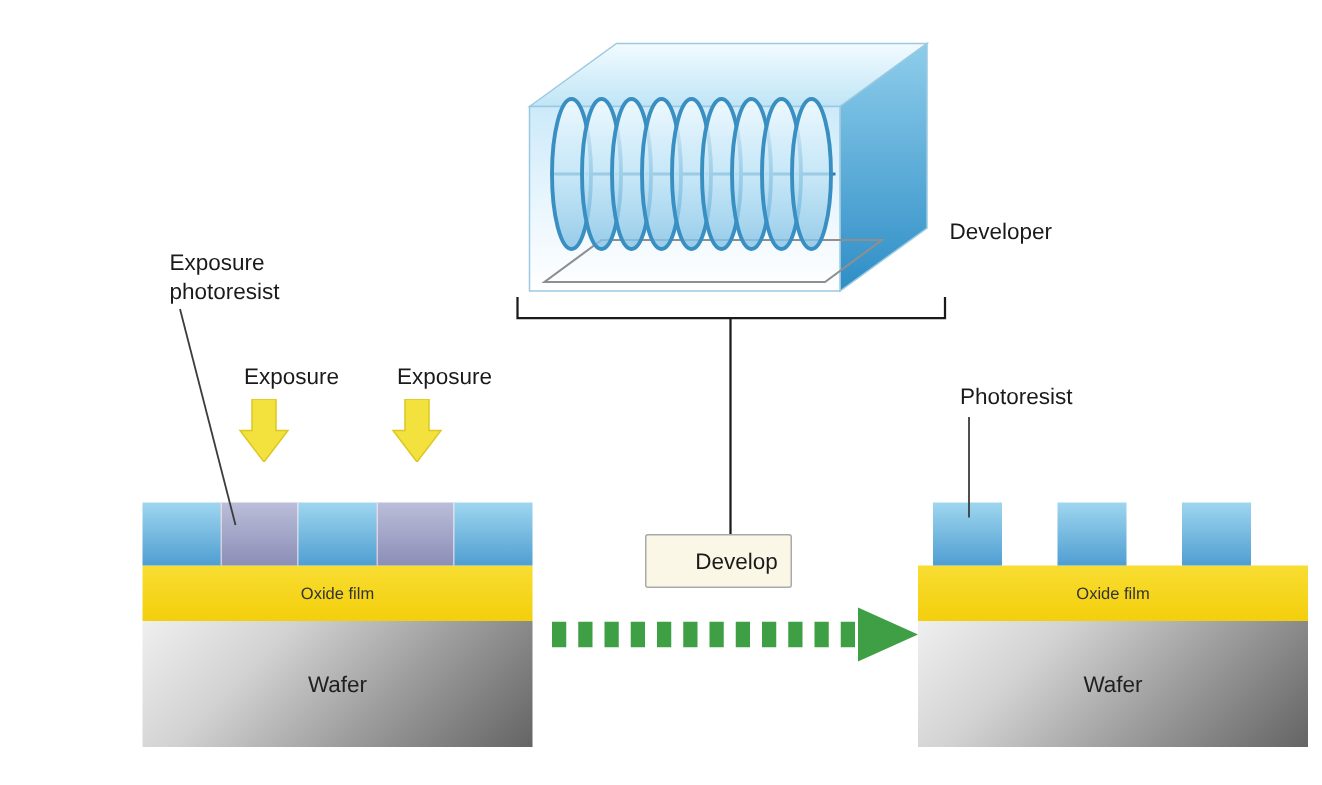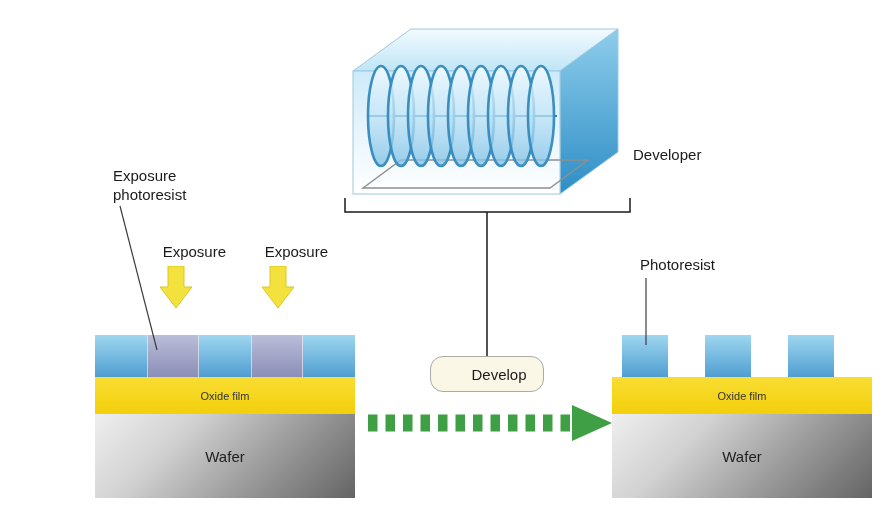--- a/index.html
+++ b/index.html
@@ -15,22 +15,22 @@
   .e2 { left:228px; }
   .photoresist-lbl { left:640px; top:256px; }
 
   .tank { position:absolute; left:345px; top:16px; width:280px; height:185px; }
 
   .overlay { position:absolute; left:0; top:0; width:881px; height:523px; pointer-events:none; z-index:5; }
   .overlay .line { stroke:#1a1a1a; stroke-width:1.5; fill:none; }
   .overlay .thin { stroke:#3c3c3c; stroke-width:1.2; fill:none; }
 
   .develop-btn {
-    position:absolute; left:430px; top:356px; width:114px; height:36px; box-sizing:border-box;
-    background:#fbf7e6; border:1px solid #a9a9a9; border-radius:13px;
+    position:absolute; left:430px; top:356px; width:98px; height:36px; box-sizing:border-box;
+    background:#fbf7e6; border:1px solid #a9a9a9; border-radius:2px;
     display:flex; align-items:center; justify-content:center; font-size:15px; z-index:6;padding-left:24px;
   }
 
   .green-arrow { position:absolute; left:362px; top:404px; width:256px; height:40px; }
   .green-arrow line { stroke:var(--arrow-green,#3f9f44); stroke-width:17; stroke-dasharray:9.5 8; }
   .green-arrow polygon { fill:var(--arrow-green,#3f9f44); }
 
   .yarrow { position:absolute; width:34px; height:42px; }
   .yarrow polygon { fill:var(--exposure-yellow,#f3e13d); stroke:#ddc722; stroke-width:1; }
   .a1 { left:159px; top:266px; }

